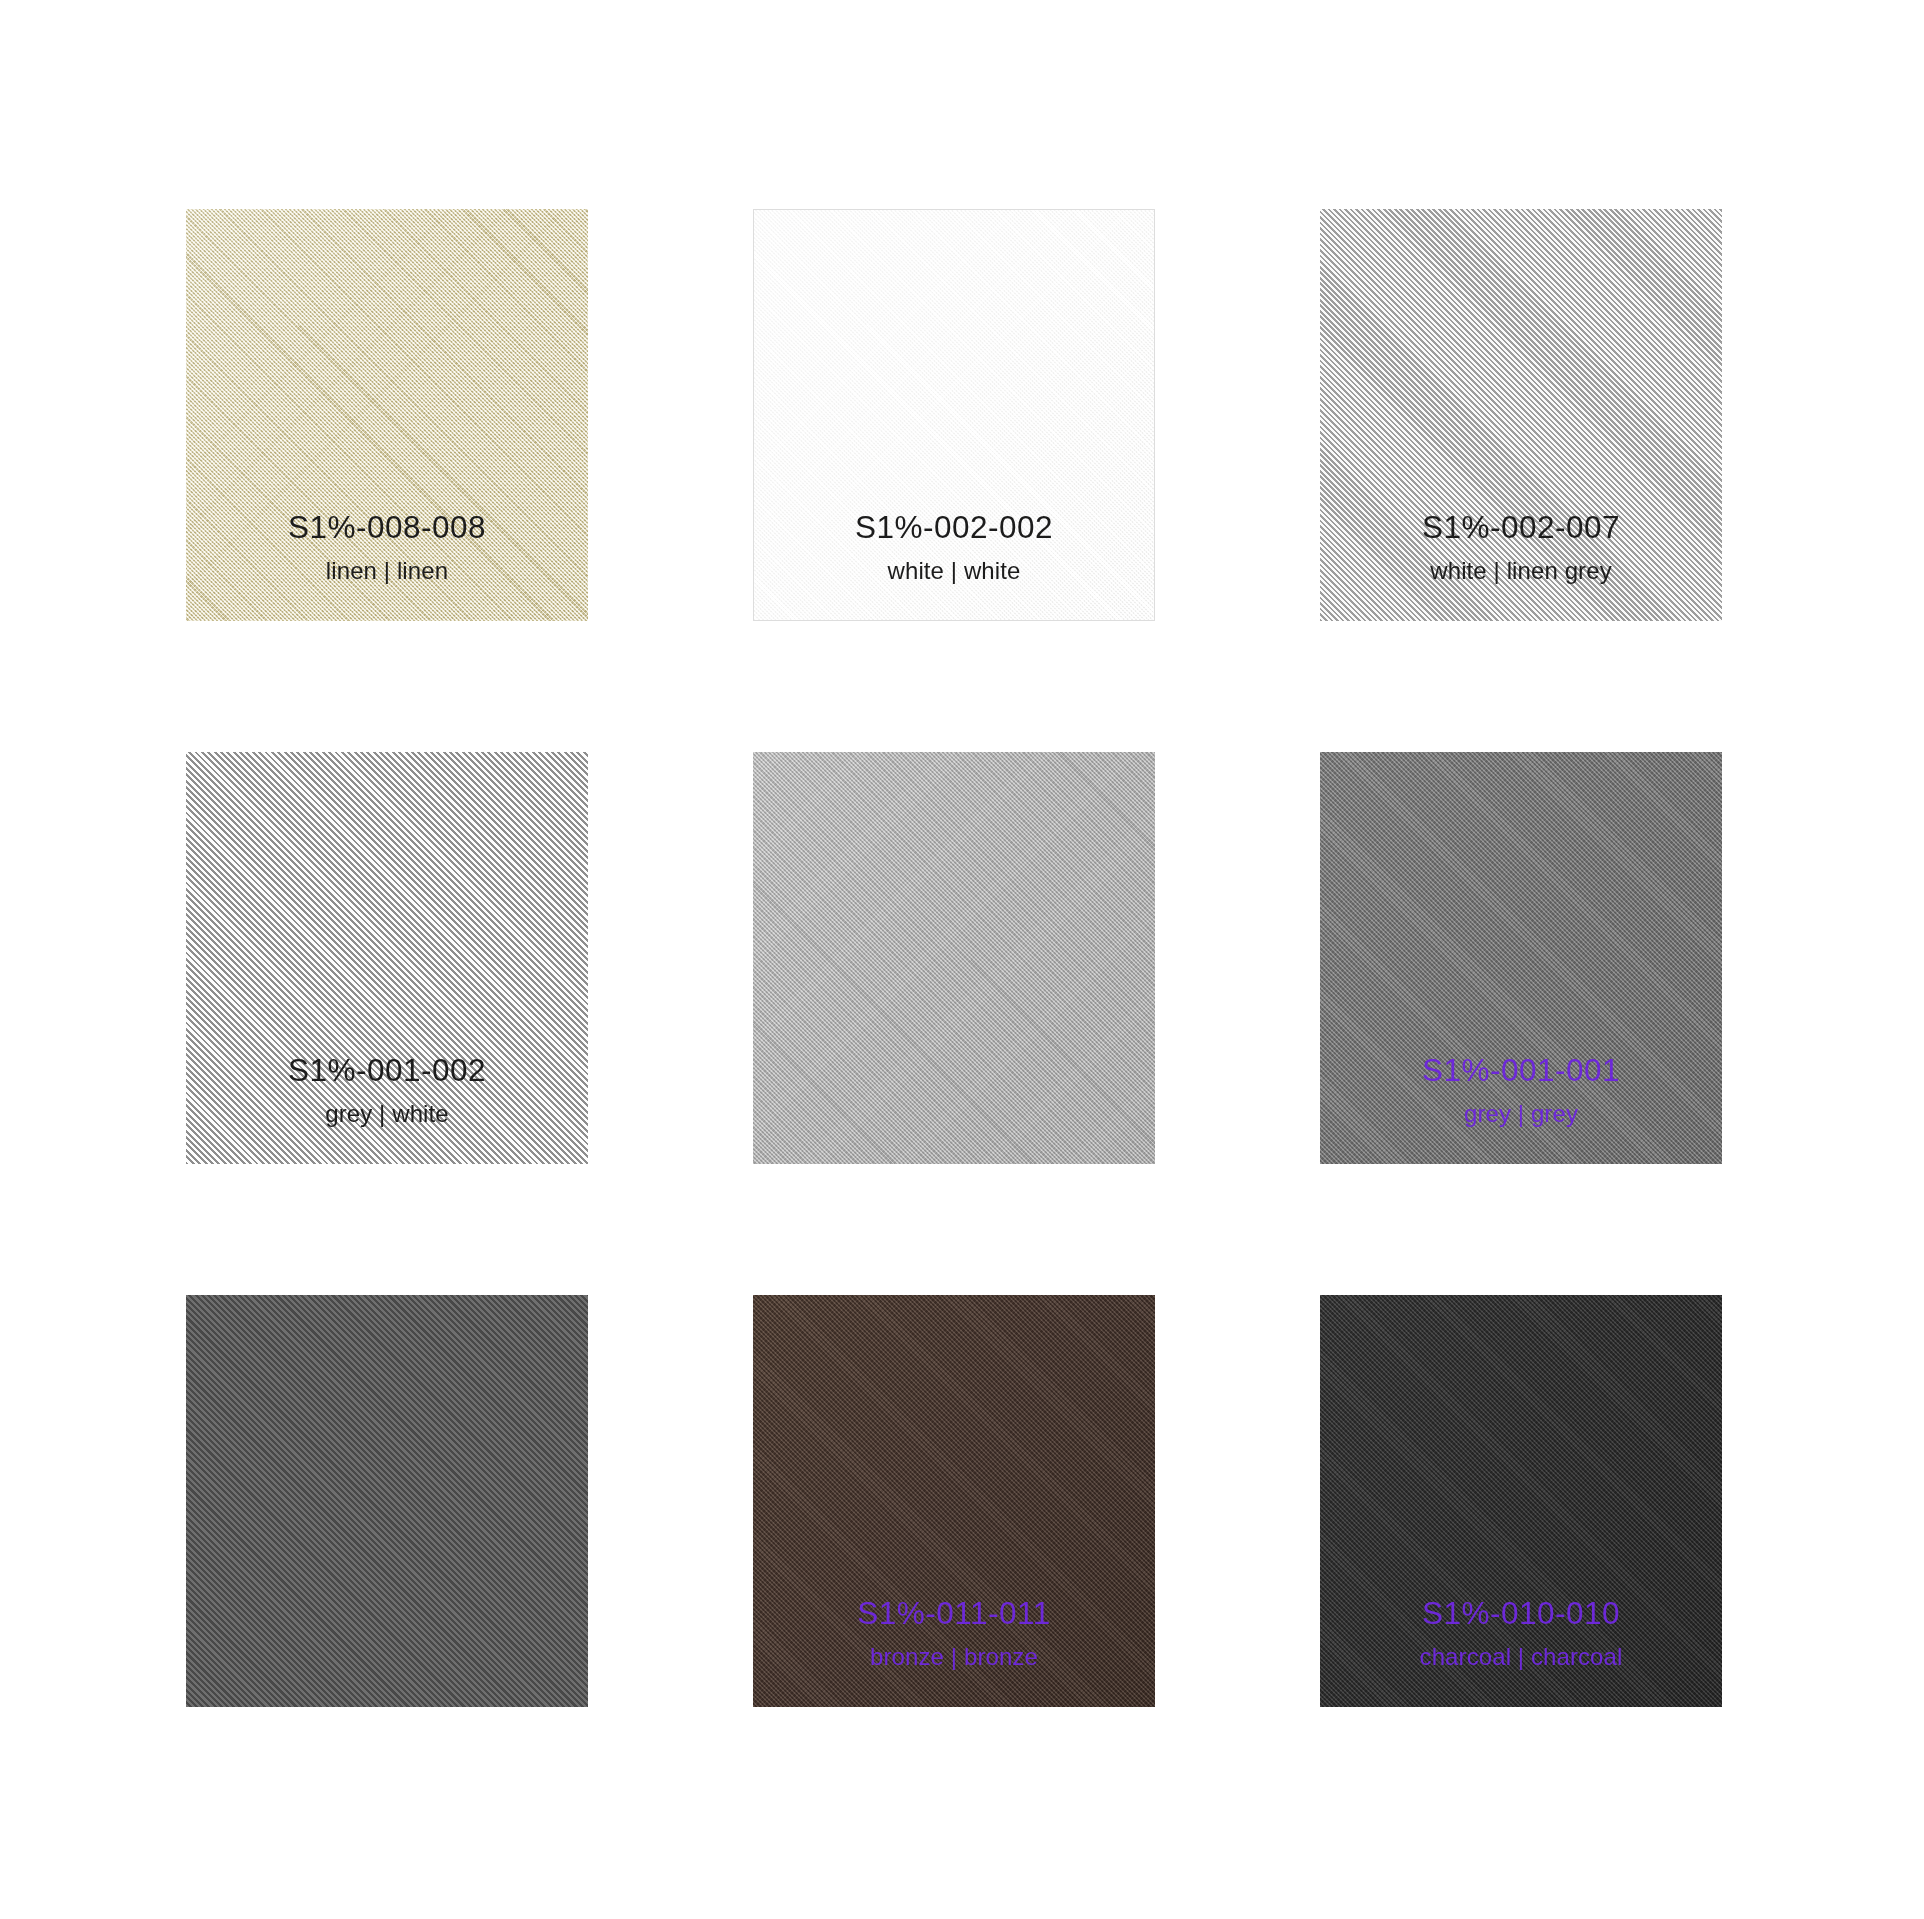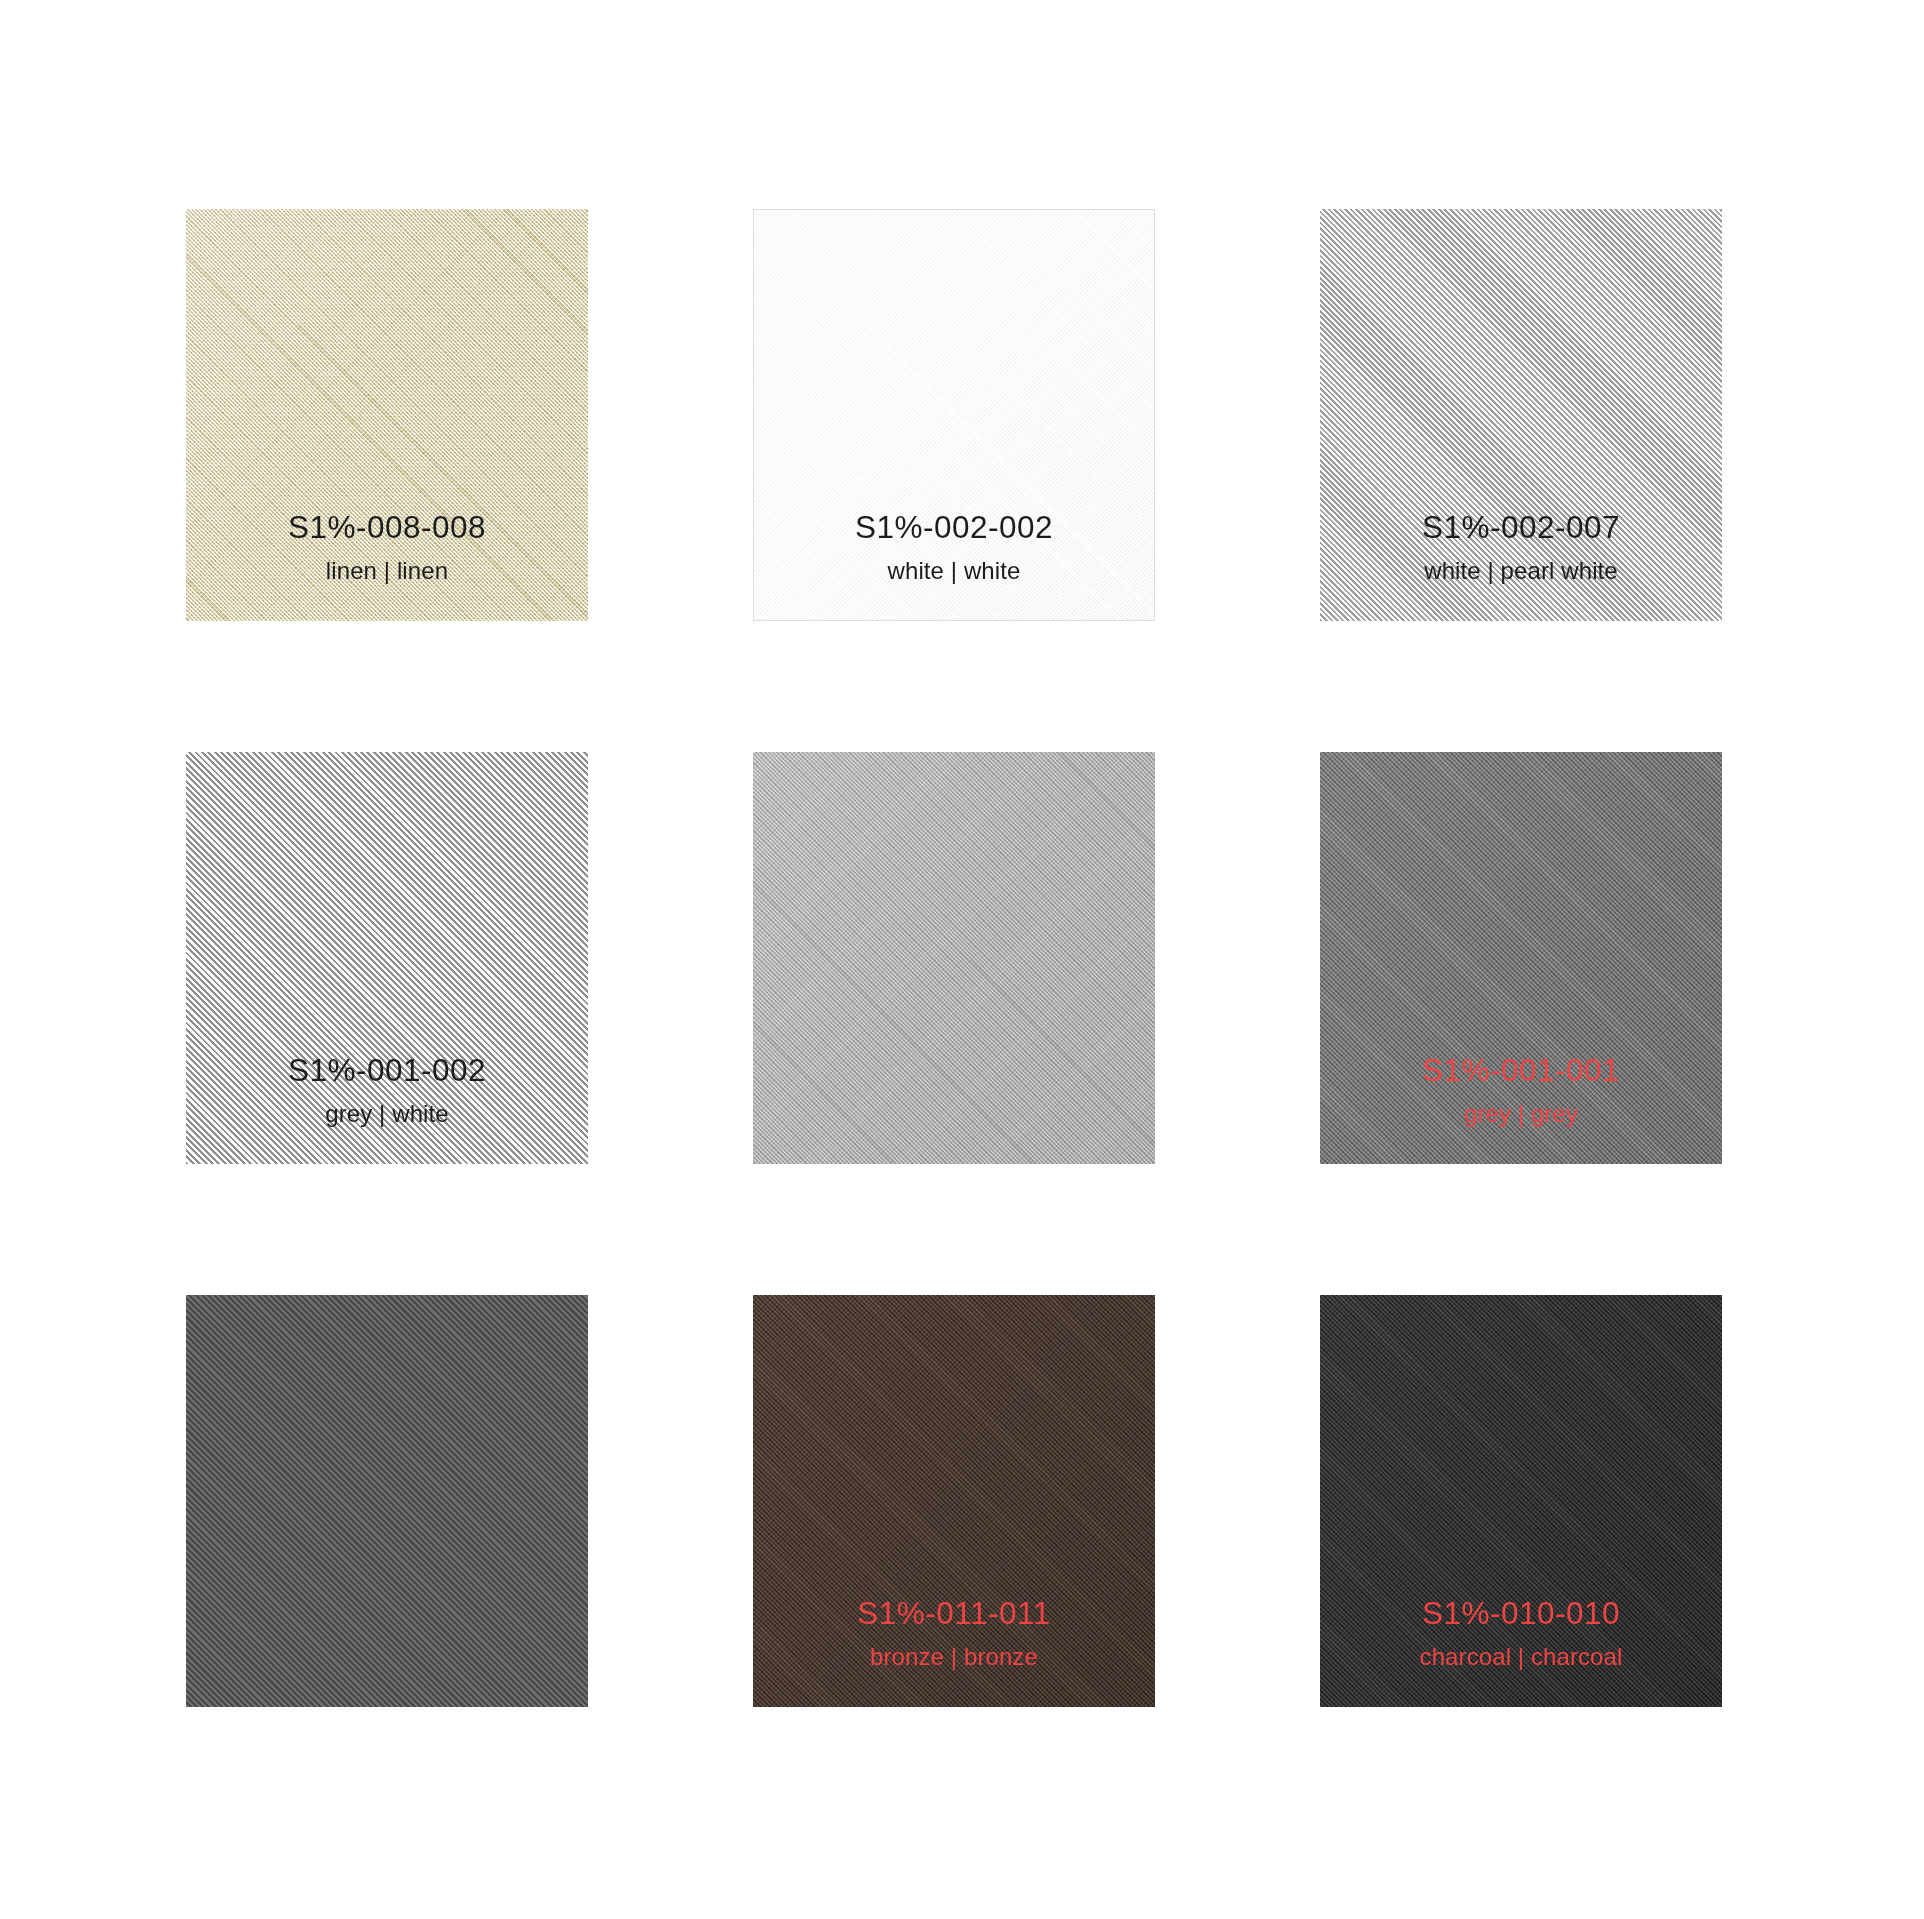--- a/index.html
+++ b/index.html
@@ -184,21 +184,21 @@
         rgba(255,255,255,0.075) 0px, rgba(255,255,255,0.075) 1.5px,
         rgba(0,0,0,0.25) 1.5px, rgba(0,0,0,0.25) 3.2px),
       repeating-linear-gradient(-45deg,
         rgba(255,255,255,0.035) 0px, rgba(255,255,255,0.035) 1.6px,
         rgba(0,0,0,0.10) 1.6px, rgba(0,0,0,0.10) 3.3px),
       linear-gradient(125deg, #3a3a3a 0%, #333333 50%, #2c2c2c 100%);
   }
 
   
   .ink-dark  { color: #1c1c1c; }
-  .ink-light { color: #ef4444; }
+  .ink-light { color: #6d28d9; }
 </style>
 </head>
 <body>
 
 <div id="swatch-grid">
 
   <div class="swatch">
     <div class="texture tx-linen"></div>
     <div class="caption">
       <span class="code ink-dark">S1%-008-008</span>
@@ -211,21 +211,21 @@
     <div class="caption">
       <span class="code ink-dark">S1%-002-002</span>
       <span class="name ink-dark">white | white</span>
     </div>
   </div>
 
   <div class="swatch">
     <div class="texture tx-white-pearl"></div>
     <div class="caption">
       <span class="code ink-dark">S1%-002-007</span>
-      <span class="name ink-dark">white | pearl white</span>
+      <span class="name ink-dark">white | linen grey</span>
     </div>
   </div>
 
   <div class="swatch">
     <div class="texture tx-grey-white"></div>
     <div class="caption">
       <span class="code ink-dark">S1%-001-002</span>
       <span class="name ink-dark">grey | white</span>
     </div>
   </div>

